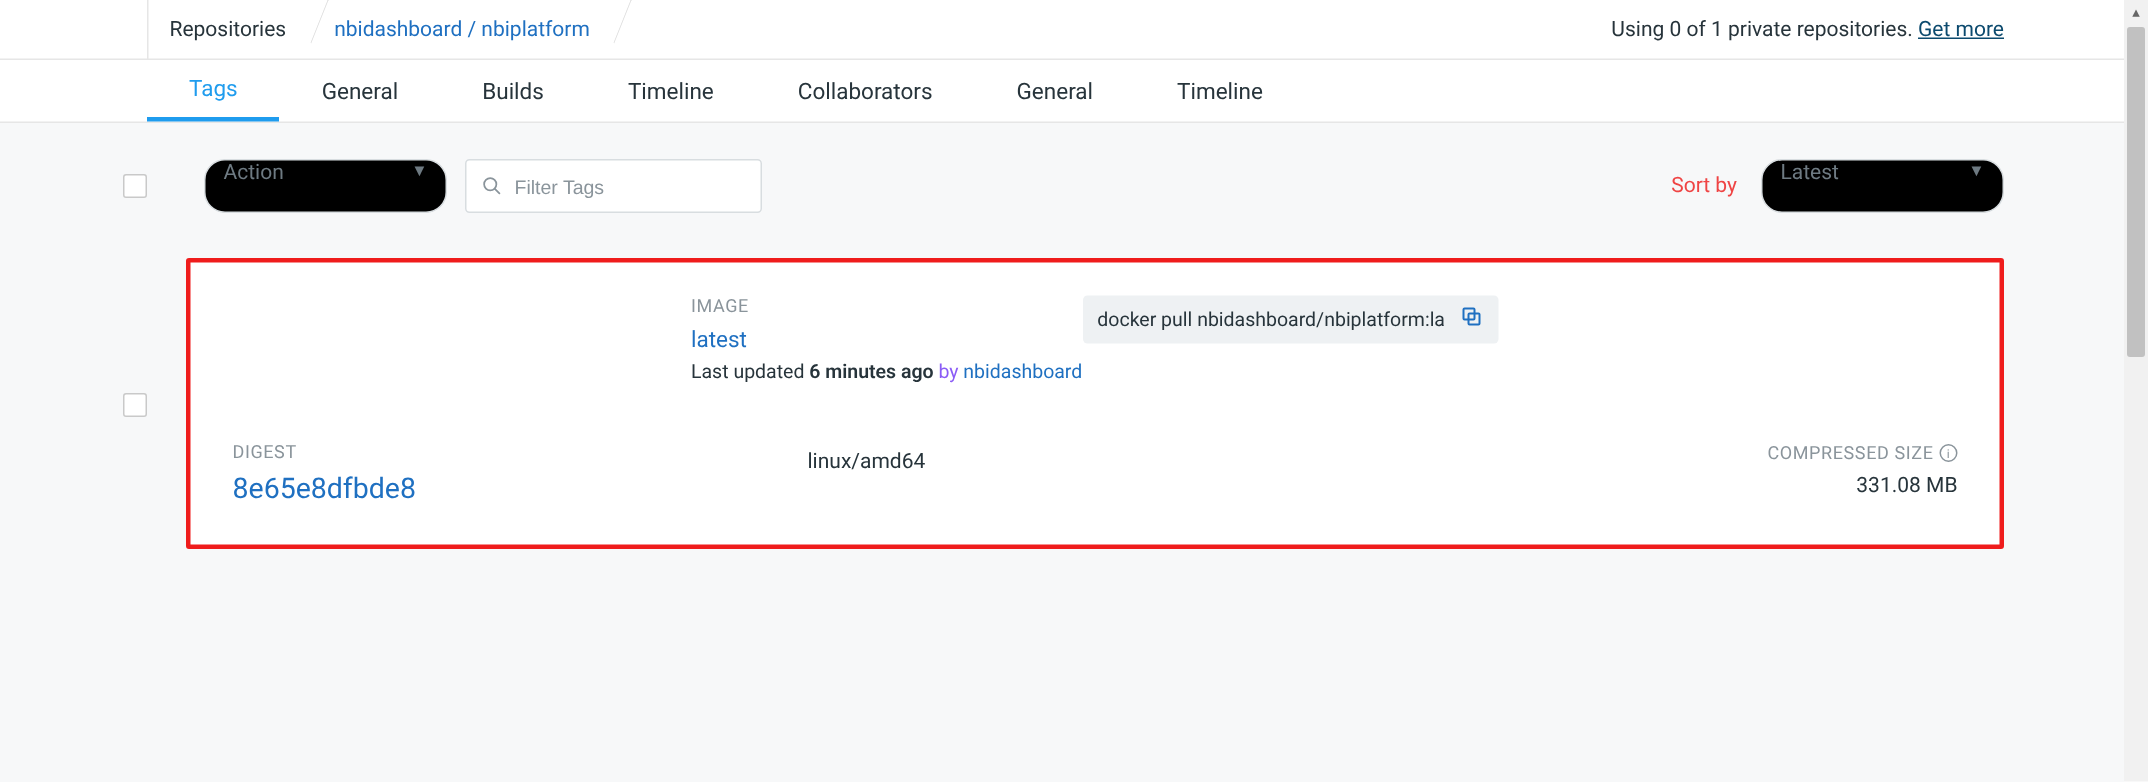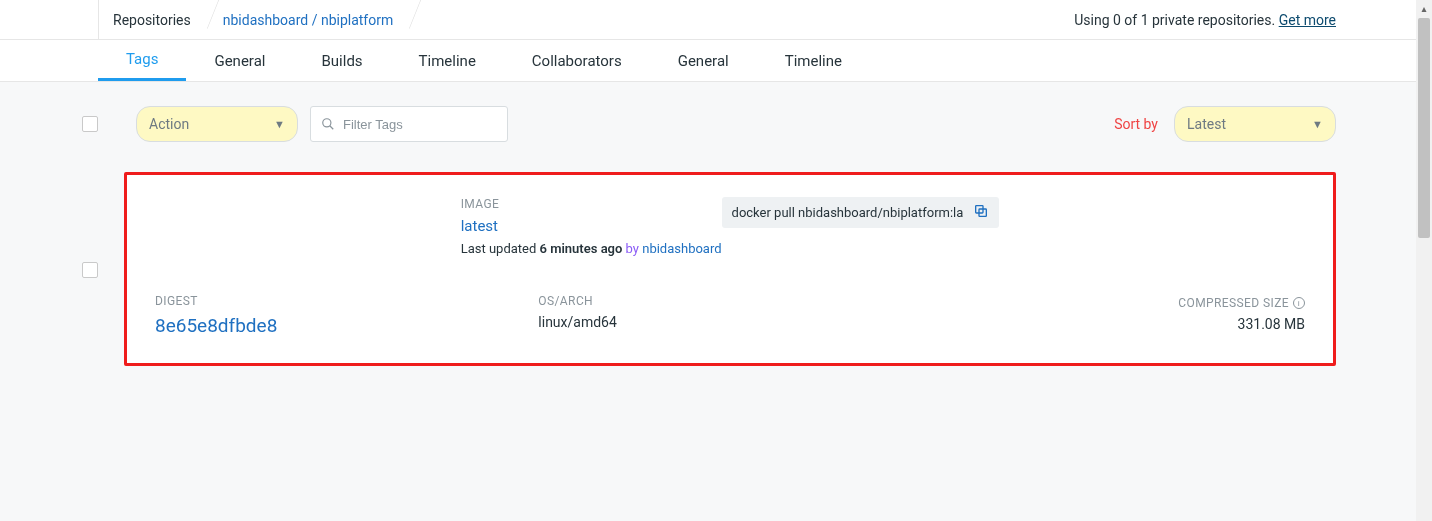--- a/index.html
+++ b/index.html
@@ -24,21 +24,21 @@
 .tabs { display:flex; align-items:stretch; padding: 0 0 0 98px; height:42px; border-bottom:1px solid #e6e6e6; background:#fff; }
 .tab { padding: 0 28px; display:flex; align-items:center; color:#27343b; cursor:pointer; font-size:15px; }
 .tab.active { color:#1f9cee; border-bottom:3px solid #1f9cee; }
 
 .below-tabs { background:#f7f8f9; padding: 24px 80px 40px 80px; min-height: 440px; }
 
 .toolbar { display:flex; align-items:center; gap:12px; }
 .checkbox { width:16px; height:16px; border:1px solid #c9c9c9; border-radius:2px; background:#fff; cursor:pointer; }
 .cb-col { width:44px; display:flex; justify-content:flex-start; padding-left:2px; }
 
-.select { position:relative; width:162px; height:36px; border:1px solid #d8dde0; background:#fef9c3; border-radius:14px; display:flex; align-items:center; padding:0 12px; color:#6e7a82; cursor:pointer; }
+.select { position:relative; width:162px; height:36px; border:1px solid #d8dde0; background:#000000; border-radius:14px; display:flex; padding:0 12px; color:#6e7a82; cursor:pointer; }
 .select .caret { margin-left:auto; color:#6e7a82; font-size:11px; }
 
 .search { width:198px; height:36px; border:1px solid #d8dde0; background:#fff; border-radius:3px; display:flex; align-items:center; padding:0 10px; gap:8px; }
 .search svg { flex:0 0 auto; }
 .search input { border:none; outline:none; flex:1; font-size:13px; color:#a21caf; background:transparent; }
 .search input::placeholder { color:#8a949b; }
 
 .spacer { flex:1; }
 .sort-label { color:#ef4444; font-size:14px; margin-right:4px; }
 
@@ -145,21 +145,20 @@
               </span>
             </div>
           </div>
 
           <div class="detail-row">
             <div class="col">
               <div class="label">DIGEST</div>
               <a class="digest-link">8e65e8dfbde8</a>
             </div>
             <div class="col">
-              <div class="label">OS/ARCH</div>
               <div class="val">linux/amd64</div>
             </div>
             <div class="col right">
               <div class="label label-with-icon" style="justify-content:flex-end;">
                 <span>COMPRESSED SIZE</span>
                 <span class="info-ico">i</span>
               </div>
               <div class="val">331.08 MB</div>
             </div>
           </div>

